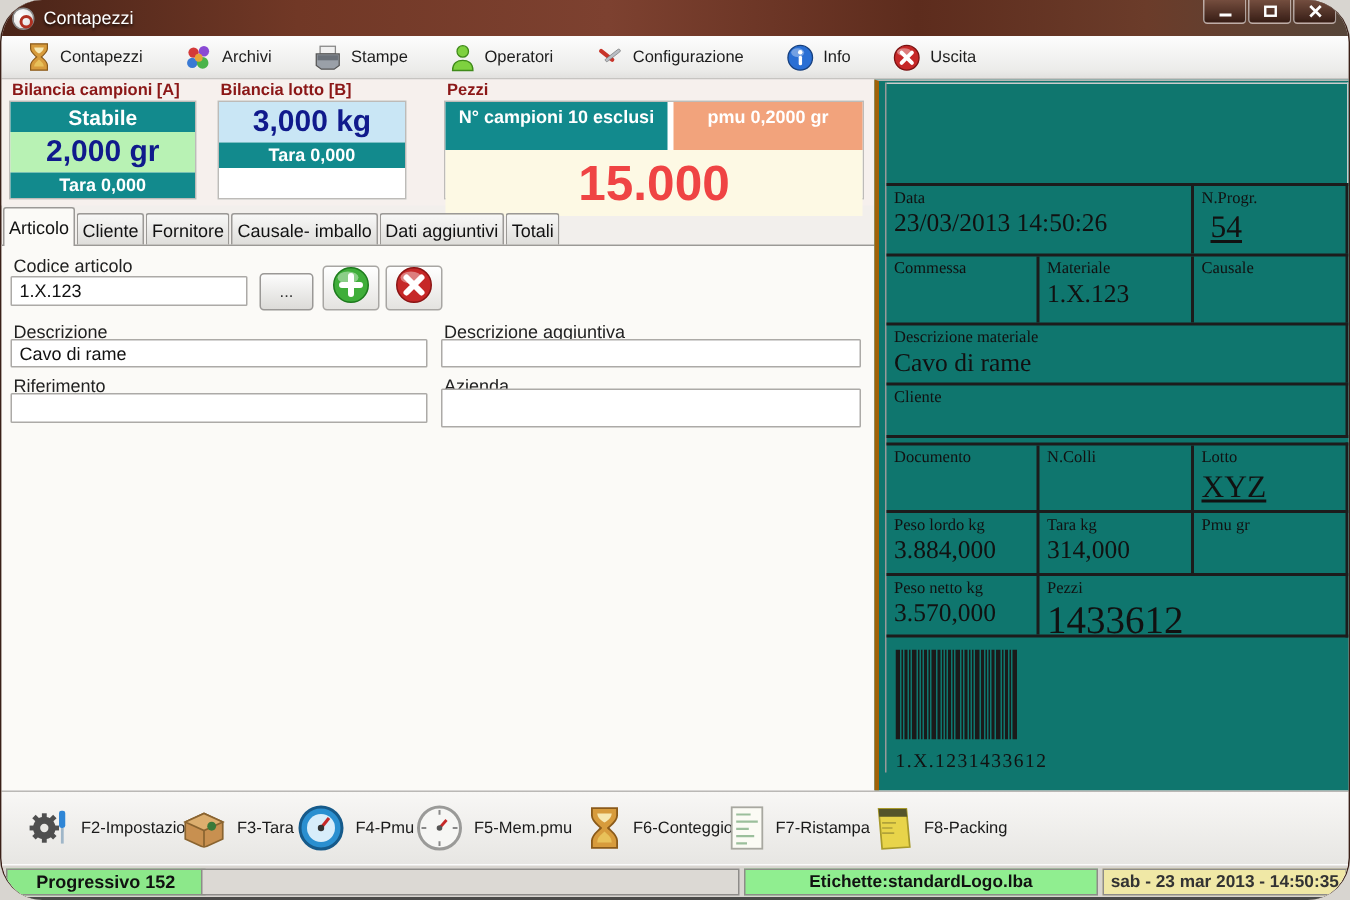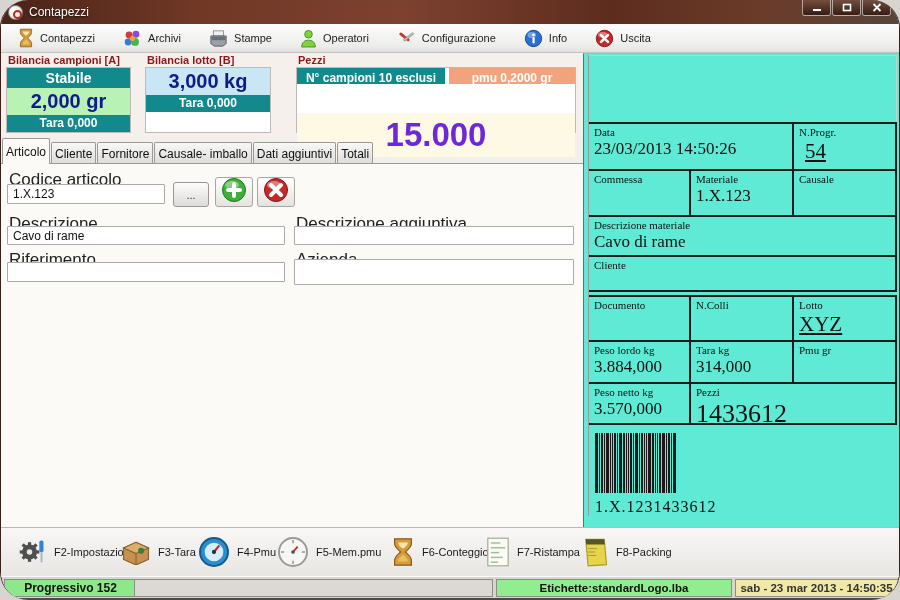--- a/index.html
+++ b/index.html
@@ -33,65 +33,65 @@
   .tb-item svg { display:block; }
 
   
   .scales { position:absolute; top:53px; left:0; width:582px; height:84px; background:#f6f0ed; }
   .scale-title { position:absolute; top:1px; font-size:11px; font-weight:bold; color:#8b1717; }
   .scale-box { position:absolute; top:14px; height:66px; border:1px solid #bdbbb8; background:#fff; }
   .band { background:#128a8d; color:#fff; font-weight:bold; text-align:center; }
   .band.status { height:20px; line-height:20px; font-size:14px; }
   .band.tara { height:17px; line-height:17px; font-size:12px; }
   .scale-value { height:27px; line-height:27px; text-align:center; font-size:20px; font-weight:bold; color:#101a8c; }
-  .pezzi-head { display:flex; height:16px; }
+  .pezzi-head { display:flex; height:32px; }
   .pezzi-head .band { flex:0 0 148px; font-size:12px; line-height:20px; }
   .pezzi-head .pmu { flex:1; margin-left:4px; background:#f2a37c; color:#fff; font-weight:bold;
     font-size:12px; line-height:20px; text-align:center; }
   .pezzi-value { height:44px; line-height:44px; background:#fdf9e4; text-align:center;
-    font-size:33px; font-weight:bold; color:#6d28d9;margin-top:29px; }
+    font-size:33px; font-weight:bold; color:#ef4444; }
 
   
   .tabs { position:absolute; top:137px; left:0; width:582px; height:27px; display:flex;
     align-items:flex-end; padding-left:1px; }
   .tab { font-size:12px; color:#111; padding:0 3px; height:22px; line-height:22px;
     background:linear-gradient(180deg,#f8f8f7,#dddcd9); border:1px solid #9b9996; border-bottom:none;
     border-radius:2px 2px 0 0; margin-right:1px; cursor:default; }
   .tab.active { background:#fbfaf7; height:26px; line-height:26px; position:relative; z-index:2; }
 
   
   .content { position:absolute; top:163px; left:0; width:582px; height:364px;
     background:#fbfaf7; border-top:1px solid #9b9996; }
-  .fld-label { position:absolute; font-size:17px; color:#222; }
+  .fld-label { position:absolute; font-size:12px; color:#222; }
   .txt { position:absolute; border:1px solid #acaaa7; background:#fff; font-family:"Liberation Sans",sans-serif;
     font-size:12px; padding:1px 5px; color:#111; border-radius:1px; }
   .btn-browse { position:absolute; left:172px; top:18px; width:36px; height:25px;
     border:1px solid #9a9896; border-radius:3px; background:linear-gradient(180deg,#fcfcfc,#dcdbd8);
     font-size:11px; color:#333; }
   .btn-img { position:absolute; top:13px; width:38px; height:30px; border:1px solid #a8a6a3;
     border-radius:3px; background:linear-gradient(180deg,#ffffff,#e4e3e0); display:flex;
     align-items:center; justify-content:center; }
 
   
   .preview { position:absolute; top:53px; left:582px; width:318px; height:474px;
-    background:#5eead4; border-left:1px solid #a16207; border-top:1px solid #b8b6b3; }
+    background:#0f766e; border-left:3px solid #a16207; border-top:1px solid #b8b6b3; }
   .lbl-sheet { position:absolute; left:4px; top:1px; width:309px;
     font-family:"Liberation Serif", serif; color:#111; border-left:1px solid #999; }
   .logo-area { height:67px; border-top:1px solid #ccc; border-right:1px solid #ccc; }
   .lrow { display:flex; border-top:2px solid #1c1c1c; border-right:2px solid #1c1c1c; }
   .lrow.last { border-bottom:2px solid #1c1c1c; }
   .lcell { padding:2px 5px 1px 5px; overflow:hidden; }
   .lcell + .lcell { border-left:2px solid #1c1c1c; }
   .lcell .cap { font-size:11px; }
   .lcell .val { font-size:17px; margin-top:1px; }
   .lcell .val.big { font-size:21px;text-decoration:underline; }
   .lcell .val.huge { font-size:26px; }
   .c1 { width:100px; } .c2 { width:103px; } .c3 { flex:1; } .cwide { width:203px; }
   .barcode-wrap { padding:8px 0 0 6px; }
-  .barcode-text { font-size:16px; letter-spacing:1px; margin-top:1px; }
+  .barcode-text { font-size:13px; letter-spacing:1px; margin-top:1px; }
 
   
   .fnbar { position:absolute; top:527px; left:0; right:0; height:49px;
     background:linear-gradient(180deg,#f8f7f5,#e7e6e3); border-top:1px solid #bab8b5; }
   .fn-item { position:absolute; top:0; height:100%; display:flex; align-items:center; gap:7px;
     font-size:11px; color:#1a1a1a; cursor:default; }
   .fn-item svg { display:block; }
 
   
   .statusbar { position:absolute; top:576px; left:0; right:0; height:22px; background:#d8d5d0;

